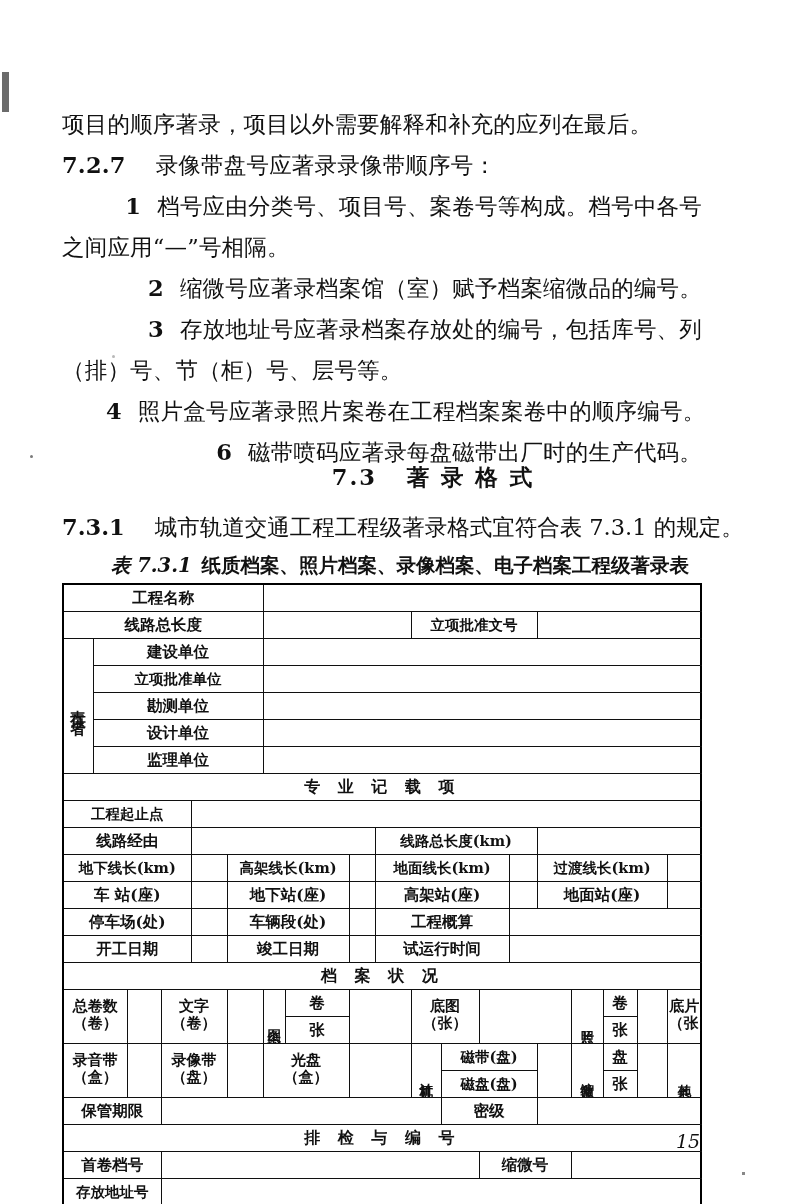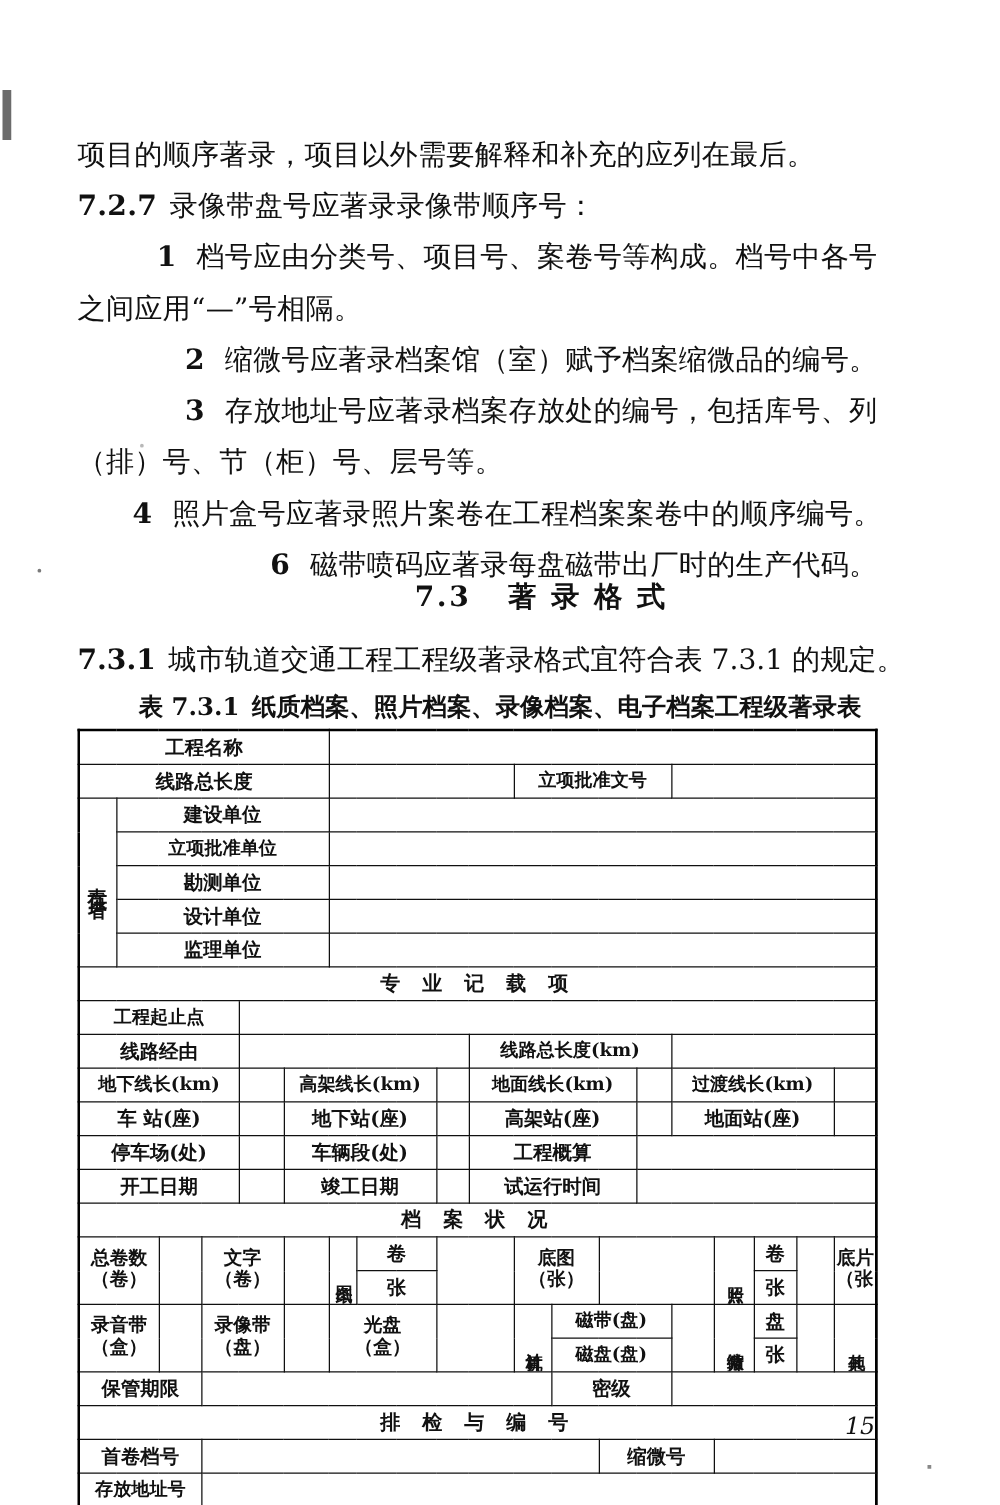--- a/index.html
+++ b/index.html
@@ -27,41 +27,41 @@
     background:#b8b8b8;border-radius:50%;
   }
 
   .body-text{
     position:absolute;left:62px;top:104px;width:640px;
     font-size:22.5px;line-height:41px;
     letter-spacing:.2px;
   }
   .body-text p{margin:0;white-space:nowrap;}
   .ind-none{text-indent:0;}
-  .clause-num{font-weight:bold;margin-right:10px;}
+  .clause-num{font-weight:bold;margin-right:30px;}
   .item-num{font-weight:bold;}
   .item-line{padding-left:44px;text-align:right;}
   .item-line .item-num{margin-right:16px;}
   .cont-line{padding-left:0;}
 
   .sec-head{
     position:absolute;left:0;top:462px;width:800px;text-align:center;
     font-size:22.5px;font-weight:bold;letter-spacing:2px;padding-left:33px;
   }
   .sec-head .sp{letter-spacing:7px;}
 
   .clause731{
     position:absolute;left:62px;top:512px;width:660px;
     font-size:22.5px;white-space:nowrap;
   }
   .tbl-title{
     position:absolute;left:0;top:552px;width:800px;text-align:center;
     font-size:19.5px;font-weight:bold;white-space:nowrap;
   }
-  .tbl-title .sp{margin-right:10px;}
+  .tbl-title .sp{margin-right:10px;font-style:italic;}
 
   
   .tbl-wrap{position:absolute;left:62px;top:583px;width:638px;}
   table.form{
     border-collapse:collapse;width:638px;
     table-layout:fixed;
     font-size:15.5px;
     font-weight:bold;
     font-family:"DejaVu Serif","Liberation Serif",serif;
   }

